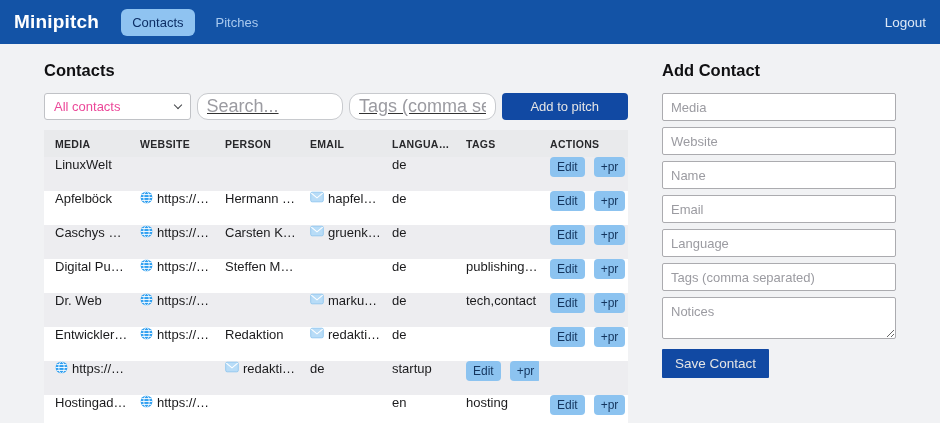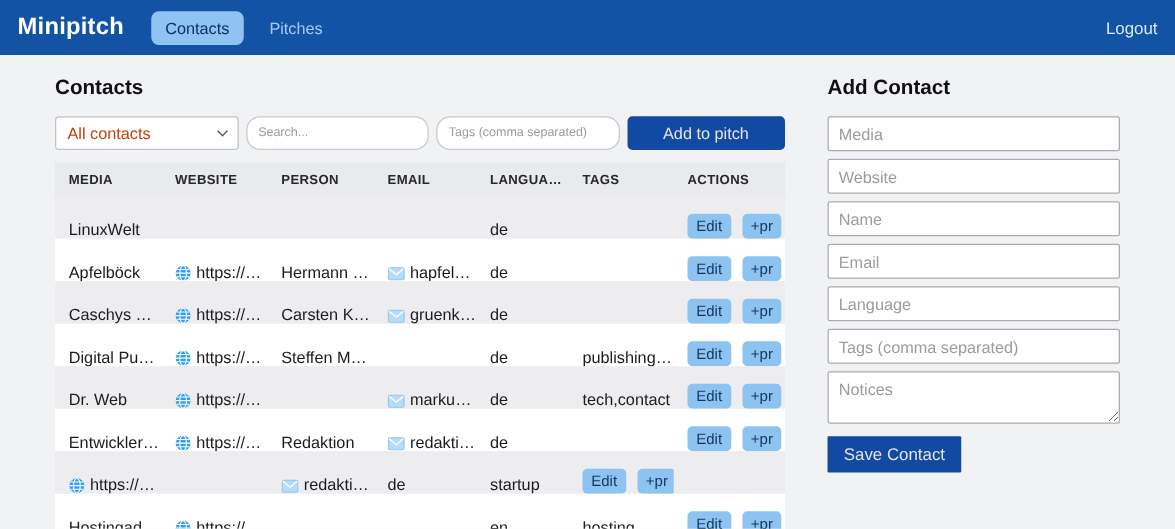--- a/index.html
+++ b/index.html
@@ -25,45 +25,45 @@
   .left-col { width: 584px; flex: none; }
   .right-col { width: 234px; flex: none; margin-left: 34px; }
   h2.section-title { font-size: 16.5px; color: #101012; margin: 0 0 13px; }
 
   
   .filters { display: flex; gap: 6px; margin-bottom: 10px; }
   .filters > * { flex: 1; min-width: 0; height: 27px; }
   .fselect {
     background: #fff; border: 1px solid #c0c2c6; border-radius: 3px;
     display: flex; align-items: center; justify-content: space-between;
-    padding: 0 9px; font-size: 13px; color: #c2410c; cursor: pointer;
+    padding: 0 9px; font-size: 13px; color: #ec4899; cursor: pointer;
   }
   .chev { width: 6px; height: 6px; border-right: 1.6px solid #44464a;
     border-bottom: 1.6px solid #44464a; transform: rotate(45deg); margin-top: -3px; flex: none; }
   .finput {
     background: #fff; border: 1px solid #c8cace; border-radius: 11px;
-    padding: 0 9px; font-size: 10px; color: #333; font-family: inherit;
+    padding: 0 9px; font-size: 18px; color: #333; font-family: inherit; text-decoration: underline;
   }
   .finput::placeholder, .ffield::placeholder { color: #9b9ba1; }
   .btn-primary {
     background: #1149a3; color: #e5e5e5; border: none; border-radius: 4px;
     font-size: 13px; font-family: Liberation Sans, sans-serif; cursor: pointer;
   }
 
   
   .tgrid { display: grid; grid-template-columns: 85px 85px 85px 82px 74px 84px 1fr; align-items: center; }
   .thead { background: #e9eaec; height: 27px; }
   .thead > div {
     padding-left: 11px; font-size: 10.5px; font-weight: bold; color: #28282b;
     letter-spacing: .3px; white-space: nowrap; overflow: hidden;
   }
   .trow { height: 34px; background: #ffffff; font-size: 13px; }
   .trow.gray { background: #ededf0; }
   .cell { padding-left: 11px; white-space: nowrap; overflow: hidden;
-    display: flex; align-items: flex-end; gap: 4px; height: 100%; }
+    display: flex; align-items: flex-start; gap: 4px; height: 100%; }
   .icon-svg { flex: none; display: inline-block; }
   .abtn {
     background: #8cc3f0; color: #14355e; border: none; border-radius: 4px;
     font-size: 12px; padding: 3px 7px; margin-right: 5px; font-family: inherit; cursor: pointer;
   }
 
   
   .ffield {
     width: 100%; height: 28px; background: #fff; border: 1px solid #ababaf;
     border-radius: 2px; padding: 0 8px; font-size: 13px; color: #333;

